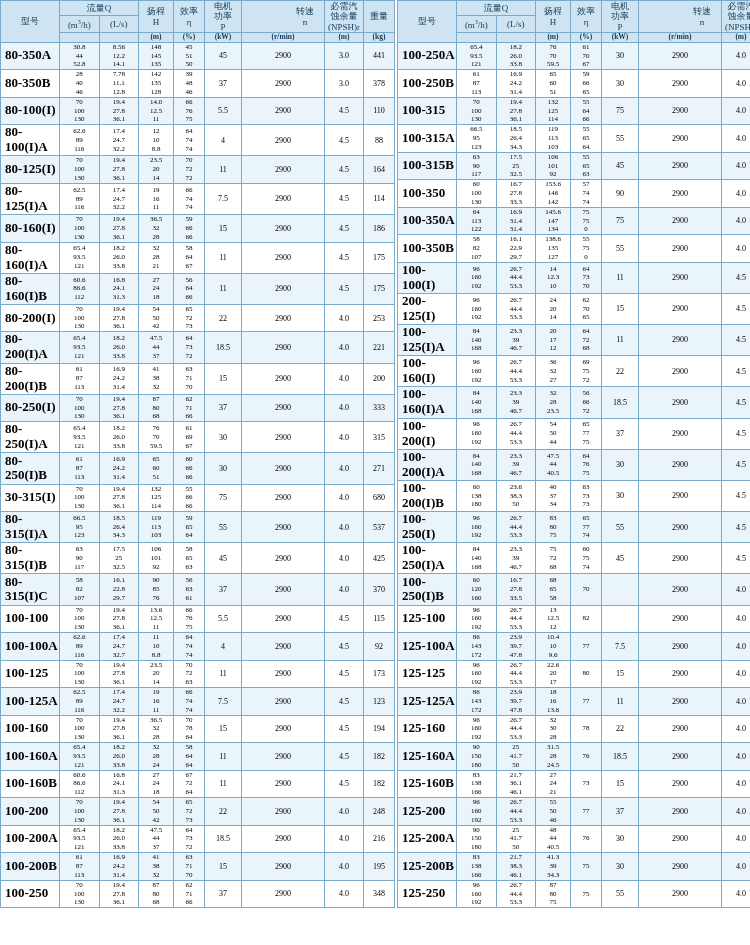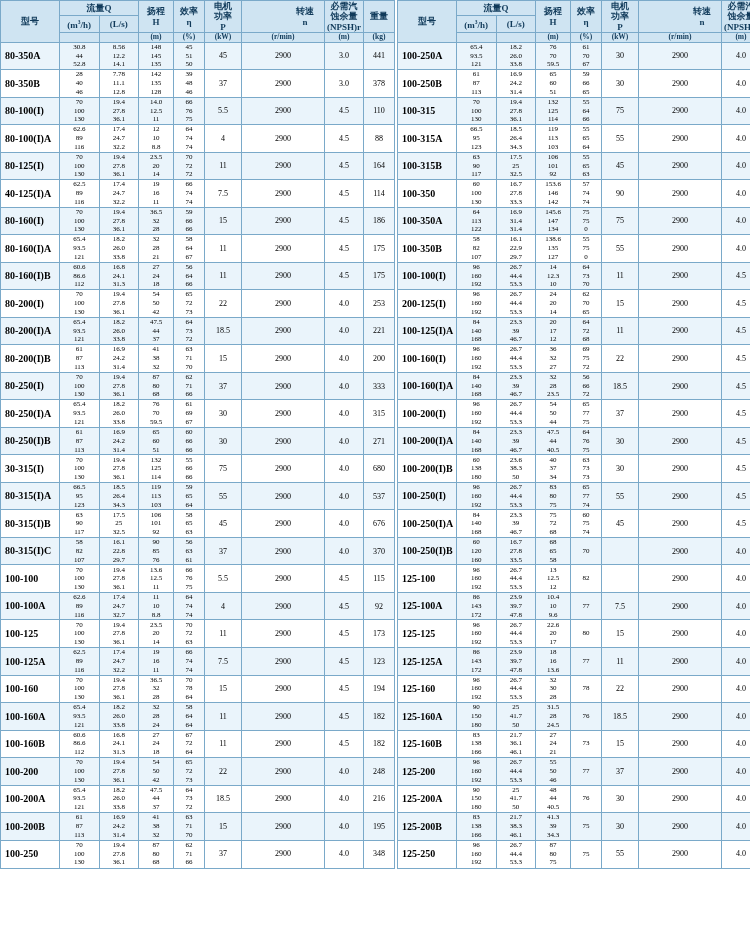--- a/index.html
+++ b/index.html
@@ -1,32 +1,32 @@
 <!DOCTYPE html>
 <html><head>
 <meta charset="utf-8">
 <style>
   html,body{margin:0;padding:0;background:#fff;}
   body{width:750px;height:945px;font-family:"Liberation Serif",serif;color:#000;}
   .wrap{display:flex;width:750px;gap:2px;padding:0;box-sizing:border-box;}
   table{border-collapse:collapse;width:374px;table-layout:fixed;}
   td,th{border:1px solid #7aa9c9;text-align:center;vertical-align:middle;padding:0;font-size:8px;line-height:1.15;}
-  thead th{background:#cfe4f2;font-weight:bold;font-size:9px;color:#103a5a;}
+  thead th{background:#cfe4f2;font-weight:normal;font-size:9px;color:#103a5a;}
   .hdr-model{width:58px;}
   .hdr-q{width:78px;}
   .hdr-h{width:34px;}
   .hdr-e{width:30px;text-align:center;}
   .hdr-p{width:36px;text-align:center;}
   .hdr-n{width:38px;padding-left:44px;}
   .hdr-npsh{width:38px;}
   .hdr-w{width:30px;}
   .sub td{font-size:7.5px;background:#cfe4f2;color:#103a5a;font-weight:bold;}
   tbody tr:nth-child(odd) td{background:#eaf4fb;}
   tbody tr:nth-child(even) td{background:#ffffff;}
-  td.model{font-weight:bold;font-size:10px;text-align:left;padding-left:4px;}
+  td.model{font-weight:bold;font-size:13px;text-align:left;padding-left:4px;}
   .q1,.q2{font-size:7px;line-height:1.25;white-space:pre-line;}
   .hcol,.ecol{font-size:7px;line-height:1.25;white-space:pre-line;}
   sup{font-size:5.5px;vertical-align:super;}
 </style>
 </head>
 <body>
 
 <div class="wrap">
 
   <table>
@@ -146,21 +146,21 @@
 14</td>
           <td class="ecol">70
 72
 72</td>
           <td>11</td>
           <td>2900</td>
           <td>4.5</td>
           <td>164</td>
         </tr>
         <tr>
-          <td class="model">40-125(I)A</td>
+          <td class="model">80-125(I)A</td>
           <td class="q1">62.5
 89
 116</td>
           <td class="q2">17.4
 24.7
 32.2</td>
           <td class="hcol">19
 16
 11</td>
           <td class="ecol">66
@@ -390,21 +390,21 @@
 32.5</td>
           <td class="hcol">106
 101
 92</td>
           <td class="ecol">58
 65
 63</td>
           <td>45</td>
           <td>2900</td>
           <td>4.0</td>
-          <td>676</td>
+          <td>425</td>
         </tr>
         <tr>
           <td class="model">80-315(I)C</td>
           <td class="q1">58
 82
 107</td>
           <td class="q2">16.1
 22.8
 29.7</td>
           <td class="hcol">90

